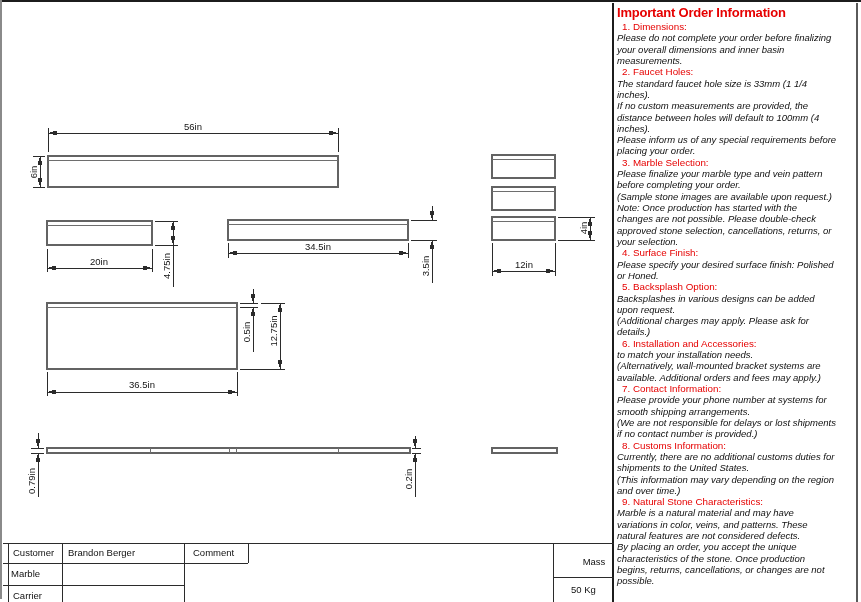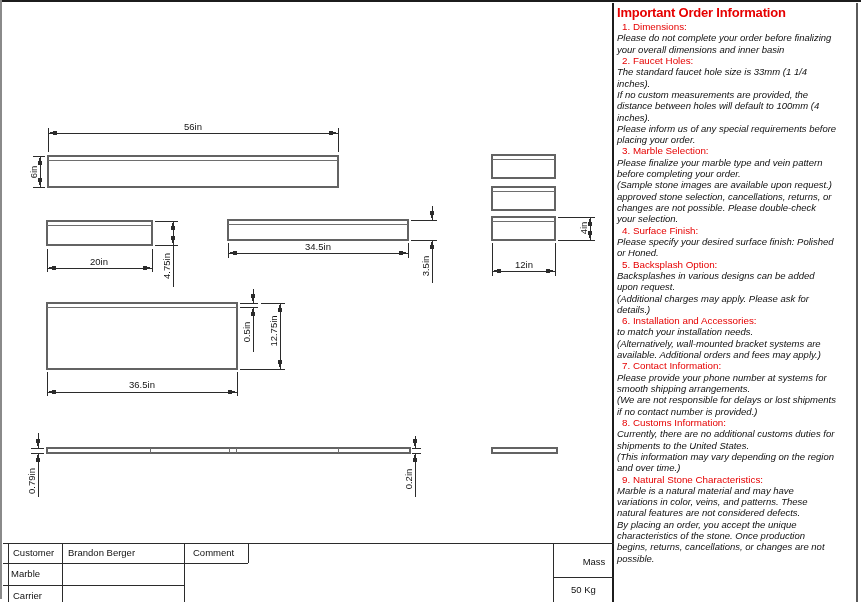--- a/index.html
+++ b/index.html
@@ -209,34 +209,36 @@
     <div class="tb-text tb-center" style="left:553px; top:556px; width:82px;">Mass</div>
     <div class="tb-text tb-center" style="left:553px; top:584px; width:61px;">50 Kg</div>
   </div>
 
   <div class="info-panel">
     <div class="info-title">Important Order Information</div>
     <div id="info-sections">
         <div class="info-heading">1. Dimensions:</div>
         <div class="info-line">Please do not complete your order before finalizing</div>
         <div class="info-line">your overall dimensions and inner basin</div>
+        <div class="info-line">measurements.</div>
         <div class="info-heading">2. Faucet Holes:</div>
         <div class="info-line">The standard faucet hole size is 33mm (1 1/4</div>
         <div class="info-line">inches).</div>
         <div class="info-line">If no custom measurements are provided, the</div>
         <div class="info-line">distance between holes will default to 100mm (4</div>
         <div class="info-line">inches).</div>
         <div class="info-line">Please inform us of any special requirements before</div>
         <div class="info-line">placing your order.</div>
         <div class="info-heading">3. Marble Selection:</div>
         <div class="info-line">Please finalize your marble type and vein pattern</div>
         <div class="info-line">before completing your order.</div>
         <div class="info-line">(Sample stone images are available upon request.)</div>
+        <div class="info-line">Note: Once production has started with the</div>
+        <div class="info-line">changes are not possible. Please double-check</div>
         <div class="info-line">approved stone selection, cancellations, returns, or</div>
-        <div class="info-line">changes are not possible. Please double-check</div>
         <div class="info-line">your selection.</div>
         <div class="info-heading">4. Surface Finish:</div>
         <div class="info-line">Please specify your desired surface finish: Polished</div>
         <div class="info-line">or Honed.</div>
         <div class="info-heading">5. Backsplash Option:</div>
         <div class="info-line">Backsplashes in various designs can be added</div>
         <div class="info-line">upon request.</div>
         <div class="info-line">(Additional charges may apply. Please ask for</div>
         <div class="info-line">details.)</div>
         <div class="info-heading">6. Installation and Accessories:</div>

